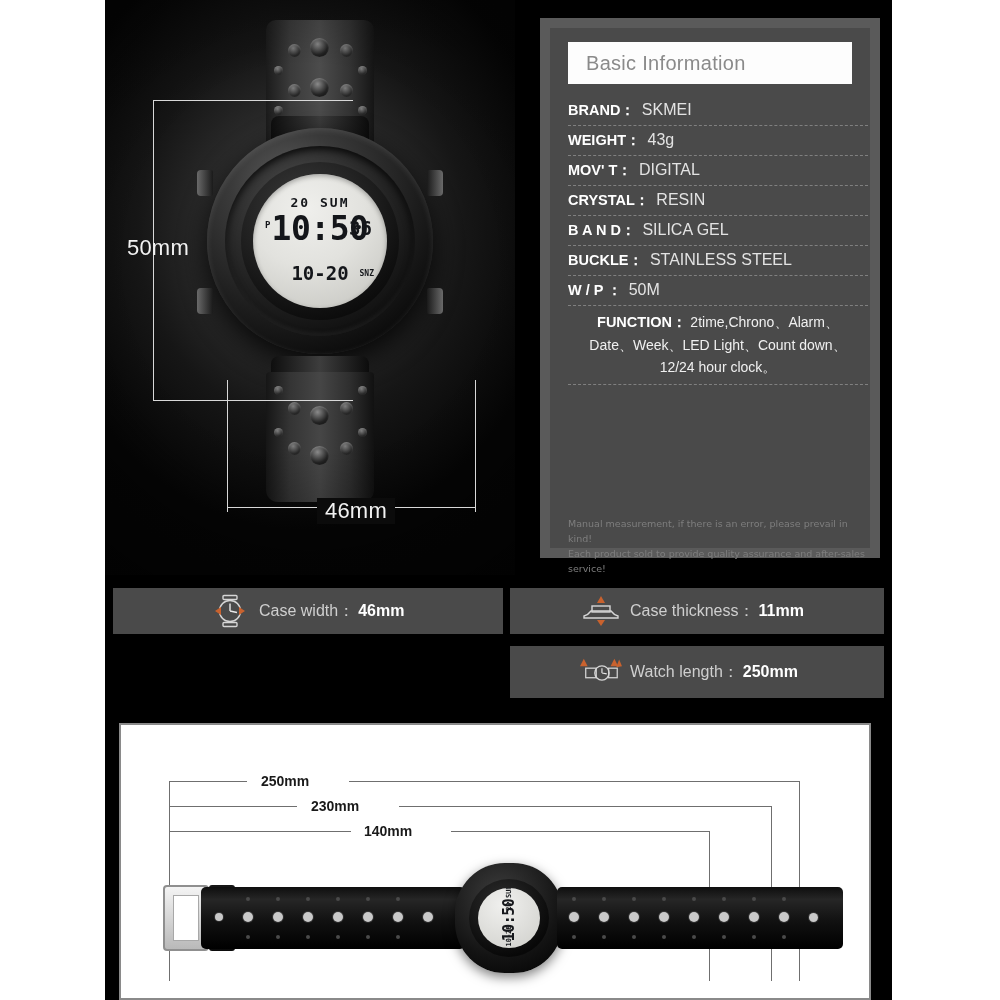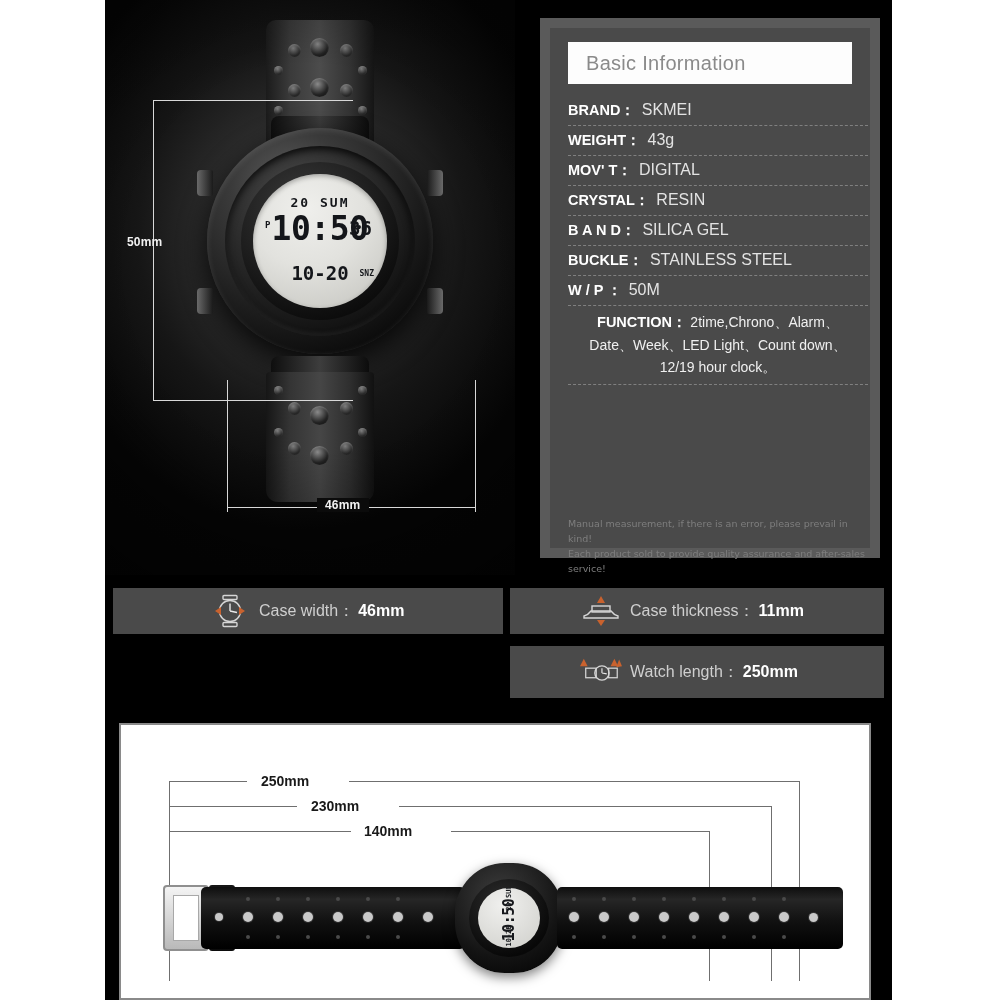--- a/index.html
+++ b/index.html
@@ -74,21 +74,21 @@
        background:linear-gradient(90deg,#6a6a6a,#1a1a1a);}
   .pR1{left:244px;top:150px;width:16px;height:26px;border-radius:2px 4px 4px 2px;
        background:linear-gradient(90deg,#1a1a1a,#6a6a6a);}
   .pR2{left:244px;top:268px;width:16px;height:26px;border-radius:2px 4px 4px 2px;
        background:linear-gradient(90deg,#1a1a1a,#6a6a6a);}
 
   
   .dim-line{position:absolute;background:#d8d8d8;}
   .dim-v{width:1px;}
   .dim-h{height:1px;}
-  .dim-label{position:absolute;color:#f2f2f2;font-size:12px;font-weight:700;
+  .dim-label{position:absolute;color:#f2f2f2;font-size:22px;font-weight:400;
     letter-spacing:.2px;white-space:nowrap;}
 
   
   .spec-outer{position:absolute;left:410px;top:0;width:377px;height:575px;background:#000;}
   .spec-card{position:absolute;left:25px;top:18px;width:340px;height:540px;
     background:#5a5a5a;}
   .spec-inner{position:absolute;left:10px;top:10px;width:320px;height:520px;
     background:#4a4a4a;}
   .spec-title{position:absolute;left:18px;top:14px;width:284px;height:42px;background:#fdfdfd;
     display:flex;align-items:center;}
@@ -271,21 +271,21 @@
               <span class="skey">W / P ：</span>
               <span class="sval">50M</span>
             </div>
 
             <div class="srow fn">
               <div class="fnline">
                 <span class="skey">FUNCTION：</span>
                 <span>2time,Chrono、Alarm、</span>
               </div>
               <div class="fnline">Date、Week、LED Light、Count down、</div>
-              <div class="fnline">12/19 hour clock。</div>
+              <div class="fnline">12/24 hour clock。</div>
             </div>
           </div>
 
           <div class="disclaim">
             <div>Manual measurement, if there is an error, please prevail in kind!</div>
             <div>Each product sold to provide quality assurance and after-sales service!</div>
           </div>
 
         </div>
       </div>

